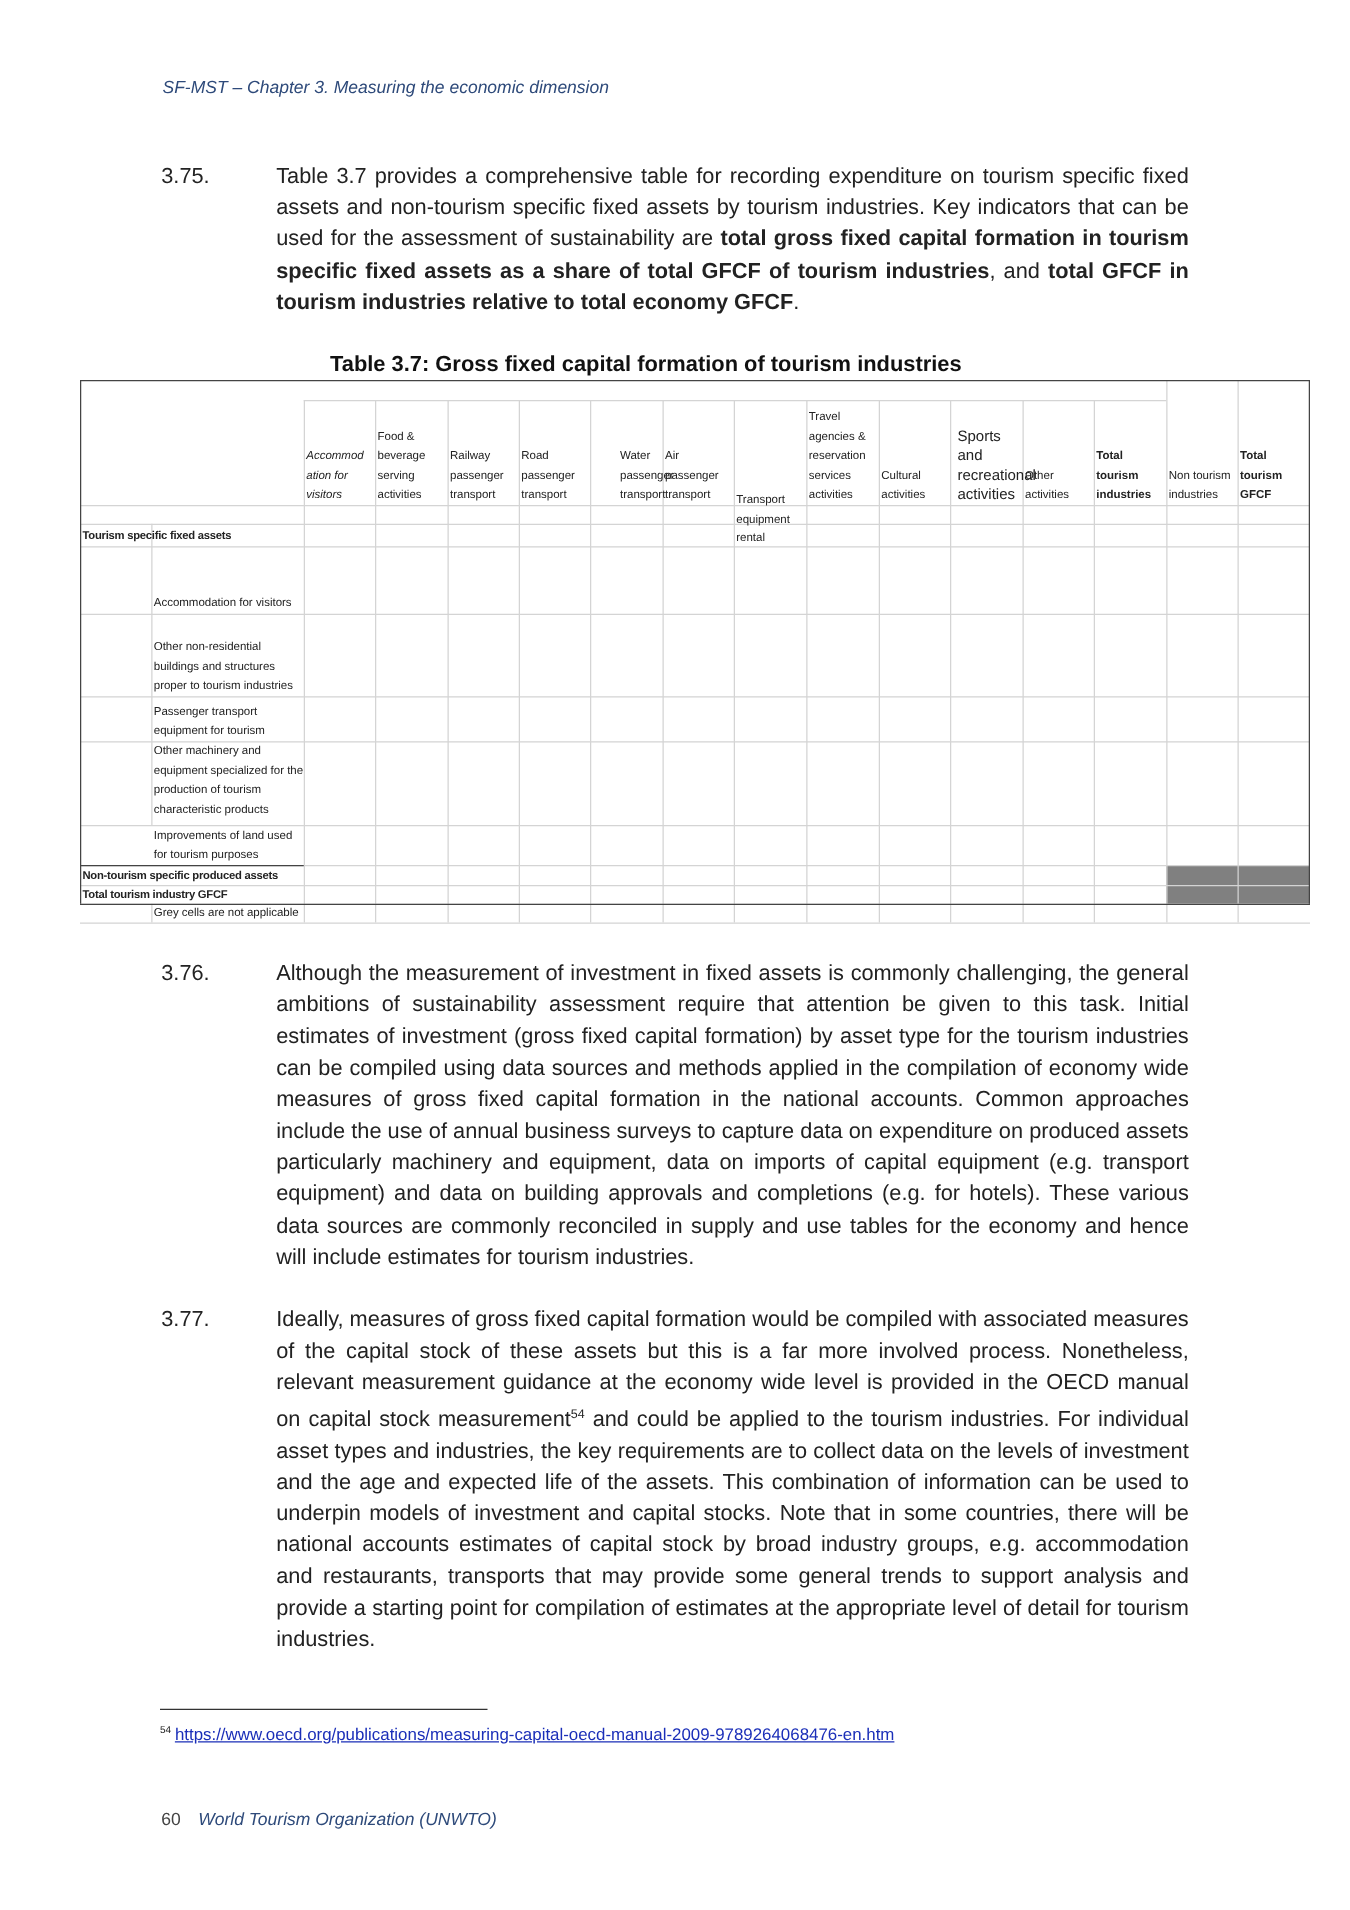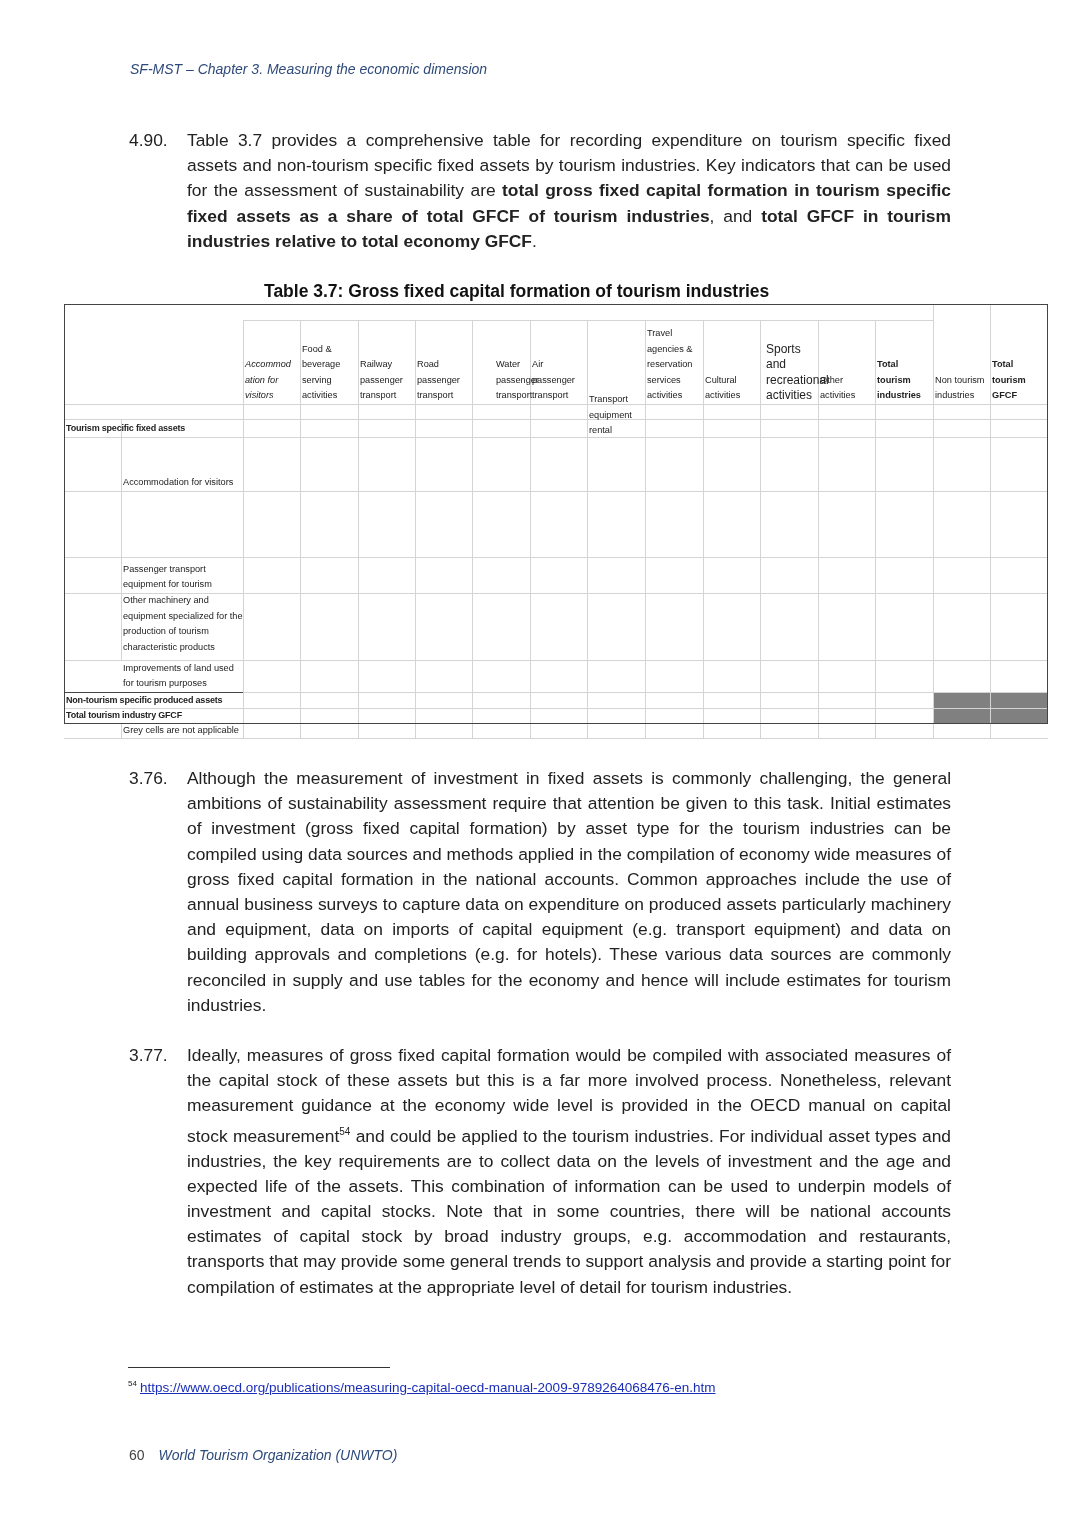--- a/index.html
+++ b/index.html
@@ -2,21 +2,21 @@
 <html><head>
 <meta charset="utf-8">
 <style>
   html, body { margin: 0; padding: 0; background: #ffffff; }
   body { width: 1080px; height: 1528px; position: relative; overflow: hidden;
          font-family: "Liberation Sans", sans-serif; color: #222; }
   .running-header { position: absolute; left: 130px; top: 61px; font-size: 14px;
          font-style: italic; color: #2e4a7a; }
   .para { position: absolute; left: 129px; width: 822px; font-size: 17.4px; line-height: 25.2px; }
   .para .num { position: absolute; left: 0; top: 0; }
-  .para .body { margin-left: 58px; text-align: justify; text-align-last: left; }
+  .para .body { margin-left: 92px; text-align: justify; text-align-last: left; }
   .para b { font-weight: bold; }
   #p375 { top: 128px; }
   #p376 { top: 766px; }
   #p377 { top: 1043px; }
   .table-title { position: absolute; left: 264px; top: 281px; font-size: 17.5px; font-weight: bold; color: #111; }
 
   .tbl { position: absolute; left: 64px; top: 304px; width: 984px; height: 434px; }
   .tbl .cell { position: absolute; box-sizing: border-box; font-family: "Liberation Sans", sans-serif;
          font-size: 9.2px; line-height: 15.6px; color: #222; padding-left: 2px; }
   .vline { position: absolute; width: 1px; background: #d4d4d4; }
@@ -33,21 +33,21 @@
   .page-footer { position: absolute; left: 129px; top: 1447px; font-size: 14px; color: #2e4a7a; }
   .page-footer .pg { color: #444; margin-right: 14px; font-style: normal; }
   .page-footer .org { font-style: italic; }
 </style>
 </head>
 <body>
 
 <div class="running-header">SF-MST – Chapter 3. Measuring the economic dimension</div>
 
 <div class="para" id="p375">
-  <span class="num">4.90.</span>
+  <span class="num">3.75.</span>
   <div class="body">
     <span>Table 3.7 provides a comprehensive table for recording expenditure on tourism specific fixed assets and non-tourism specific fixed assets by tourism industries. Key indicators that can be used for the assessment of sustainability are </span><b>total gross fixed capital formation in tourism specific fixed assets as a share of total GFCF of tourism industries</b><span>, and </span><b>total GFCF in tourism industries relative to total economy GFCF</b><span>.</span>
   </div>
 </div>
 
 <div class="table-title">Table 3.7: Gross fixed capital formation of tourism industries</div>
 
 <div class="tbl" id="gfcf-table">
     <div class="grey-cell" style="left: 869px; top: 388px; width: 115px; height: 31px; background: rgb(128, 128, 128);"></div>
     <div class="vline" style="left: 179px; top: 16px; height: 418px; width: 1px;"></div>
@@ -124,20 +124,23 @@
     </div>
     <div class="cell hdr bold" style="left: 926px; top: 16px; width: 58px; height: 84px; padding-bottom: 0px; font-size: 9.2px;">
       <span style="display: block;">Total tourism GFCF</span>
     </div>
     <div class="cell row-label bold" style="left: 0px; top: 115px; width: 219px; height: 18px; display: flex; flex-direction: column; justify-content: center; font-size: 9px; line-height: 14px; letter-spacing: -0.2px;">
       <span>Tourism specific fixed assets</span>
     </div>
     <div class="cell row-label" style="left: 57px; top: 133px; width: 122px; height: 54px; display: flex; flex-direction: column; justify-content: flex-end;">
       <span>Accommodation for visitors</span>
     </div>
+    <div class="cell row-label" style="left: 57px; top: 187px; width: 122px; height: 66px; display: flex; flex-direction: column; justify-content: flex-end;">
+      <span>Other non-residential buildings and structures proper to tourism industries</span>
+    </div>
     <div class="cell row-label" style="left: 57px; top: 253px; width: 122px; height: 36px; display: flex; flex-direction: column; justify-content: flex-end;">
       <span>Passenger transport equipment for tourism</span>
     </div>
     <div class="cell row-label" style="left: 57px; top: 289px; width: 122px; height: 67px; display: flex; flex-direction: column; justify-content: flex-start;">
       <span>Other machinery and equipment specialized for the production of tourism characteristic products</span>
     </div>
     <div class="cell row-label" style="left: 57px; top: 356px; width: 122px; height: 32px; display: flex; flex-direction: column; justify-content: flex-end;">
       <span>Improvements of land used for tourism purposes</span>
     </div>
     <div class="cell row-label bold" style="left: 0px; top: 388px; width: 219px; height: 16px; display: flex; flex-direction: column; justify-content: center; font-size: 9px; line-height: 14px; letter-spacing: -0.2px;">

